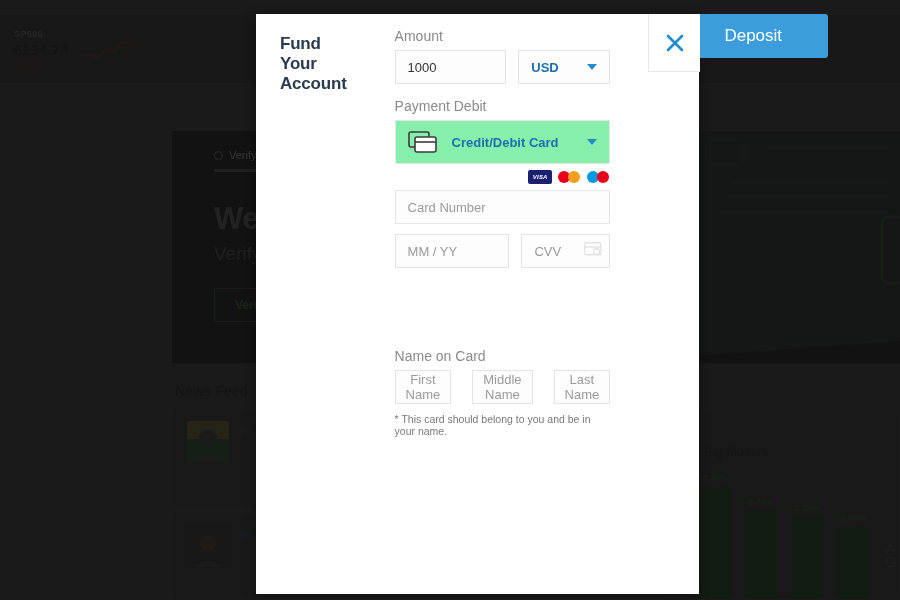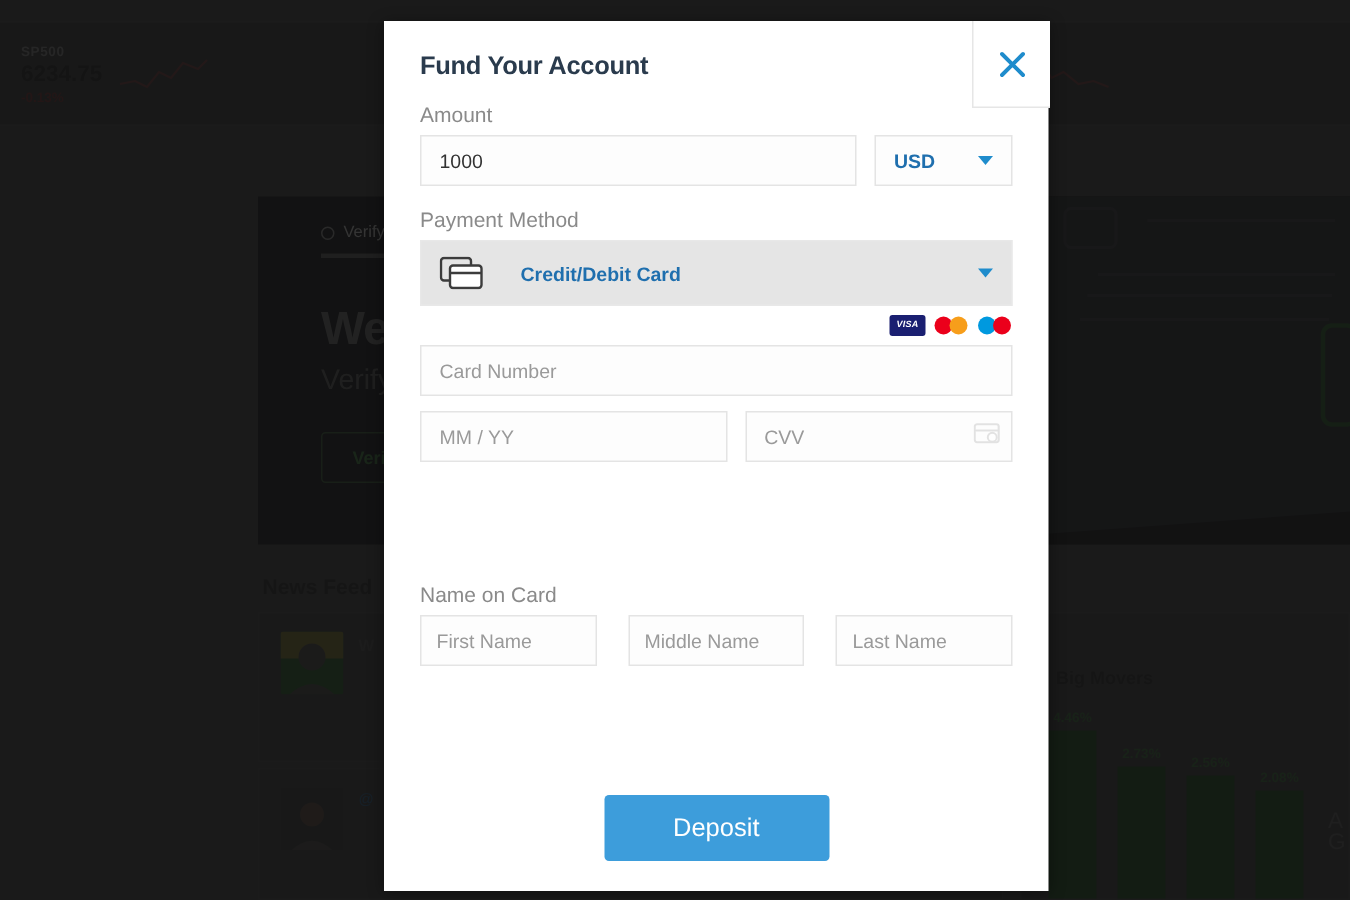--- a/index.html
+++ b/index.html
@@ -70,21 +70,21 @@
   .bm-side { position: absolute; right: 2px; bottom: 30px; font-size: 15px; color: #4a4a4a; line-height: 14px; }
 
   
   .dim { position: absolute; inset: 0; background: rgba(20,20,20,0.80); }
 
   
   .modal {
     position: absolute; left: 256px; top: 14px; width: 443px; height: 580px;
     background: #ffffff; z-index: 10;
     box-shadow: 0 1px 10px rgba(0,0,0,.4);
-    display: flex; flex-direction: column;
+    display: flex; flex-direction: row;
   }
   .modal-head { padding: 20px 24px 0 24px; }
   .modal-title { font-size: 17px; font-weight: 700; color: #2a3b4d; letter-spacing: -.2px; }
   .close-btn {
     position: absolute; right: -1px; top: 0px; width: 52px; height: 58px;
     background: #fff; border-left: 1px solid #e6e6e6; border-bottom: 1px solid #e6e6e6;
     display: flex; align-items: center; justify-content: center;
     color: #1f8ccc; cursor: pointer;
   }
   .close-btn svg { width: 20px; height: 20px; }
@@ -102,42 +102,42 @@
   .inp.ph { color: #9a9a9a; text-align: center; }
   .amount-inp { flex: 1; }
   .cur-sel {
     width: 92px; height: 34px; border: 1px solid #e4e4e4; background: #fdfdfd;
     display: flex; align-items: center; justify-content: space-between;
     padding: 0 12px; font-size: 13px; font-weight: 700; color: #1f6fae; cursor: pointer;
   }
   .caret { width: 0; height: 0; border-left: 5px solid transparent; border-right: 5px solid transparent; border-top: 6px solid #1f8ccc; }
 
   .pm-sel {
-    height: 44px; border: 1px solid #e8e8e8; background: #e5e5e5;
-    display: flex; align-items: center; padding: 0 12px; gap: 24px; cursor: pointer;
+    height: 44px; border: 1px solid #e8e8e8; background: #86efac;
+    display: flex; align-items: center; padding: 0 12px; gap: 14px; cursor: pointer;
   }
   .pm-label { flex: 1; font-size: 13px; font-weight: 700; color: #1f6fae; }
   .card-ico { width: 30px; height: 22px; }
 
   .brands { display: flex; gap: 5px; justify-content: flex-end; margin-top: 6px; }
   .brand { height: 14px; width: 24px; border-radius: 2px; }
   .b-visa { background: #1a1f71; display:flex; align-items:center; justify-content:center; }
   .b-visa span { color:#fff; font-size:6px; font-weight:700; font-style: italic; letter-spacing:.2px; }
   .b-mc, .b-mo { position: relative; background: #fff; }
   .circ { position: absolute; top: 1px; width: 12px; height: 12px; border-radius: 50%; }
 
   .cvv-wrap { position: relative; flex: 1; }
   .cvv-ico { position: absolute; right: 8px; top: 8px; width: 18px; height: 14px; opacity: .5; }
 
   .gap { height: 66px; }
   .names { display: flex; gap: 21px; }
   .names .inp { padding: 0 10px; }
   .note { font-size: 10.5px; color: #7a7a7a; margin-top: 9px; }
 
-  .modal-foot { padding: 0 24px 20px 24px; display: flex; justify-content: center; }
+  .modal-foot { padding: 0 24px 20px 24px; display: flex; justify-content: center; margin-left: 20px; }
   .deposit {
     width: 150px; height: 44px; background: #3d9ddb; color: #fff;
     border: none; font-size: 17px; border-radius: 3px; cursor: pointer;
     font-family: "Liberation Sans", sans-serif;
   }
 </style>
 </head>
 <body>
 
 <div id="app">
@@ -272,21 +272,21 @@
 
       <div class="fld-label">Amount</div>
       <div class="row">
         <div class="inp amount-inp">1000</div>
         <div class="cur-sel">
           <span>USD</span>
           <span class="caret"></span>
         </div>
       </div>
 
-      <div class="fld-label">Payment Method</div>
+      <div class="fld-label">Payment Debit</div>
       <div class="pm-sel">
         <svg class="card-ico" viewBox="0 0 30 22">
           <rect x="1" y="1" width="20" height="15" rx="2" fill="none" stroke="#3c3c3c" stroke-width="1.6"></rect>
           <rect x="7" y="6" width="21" height="15" rx="2" fill="#fff" stroke="#3c3c3c" stroke-width="1.6"></rect>
           <line x1="7" y1="11" x2="28" y2="11" stroke="#3c3c3c" stroke-width="1.6"></line>
         </svg>
         <span class="pm-label">Credit/Debit Card</span>
         <span class="caret"></span>
       </div>
 
@@ -321,19 +321,20 @@
       </div>
 
       <div class="gap"></div>
 
       <div class="fld-label">Name on Card</div>
       <div class="names">
         <div class="inp ph">First Name</div>
         <div class="inp ph">Middle Name</div>
         <div class="inp ph">Last Name</div>
       </div>
+      <div class="note">* This card should belong to you and be in your name.</div>
     </div>
 
     <div class="modal-foot">
       <button class="deposit">Deposit</button>
     </div>
   </div>
 </div>
 
 </body></html>

